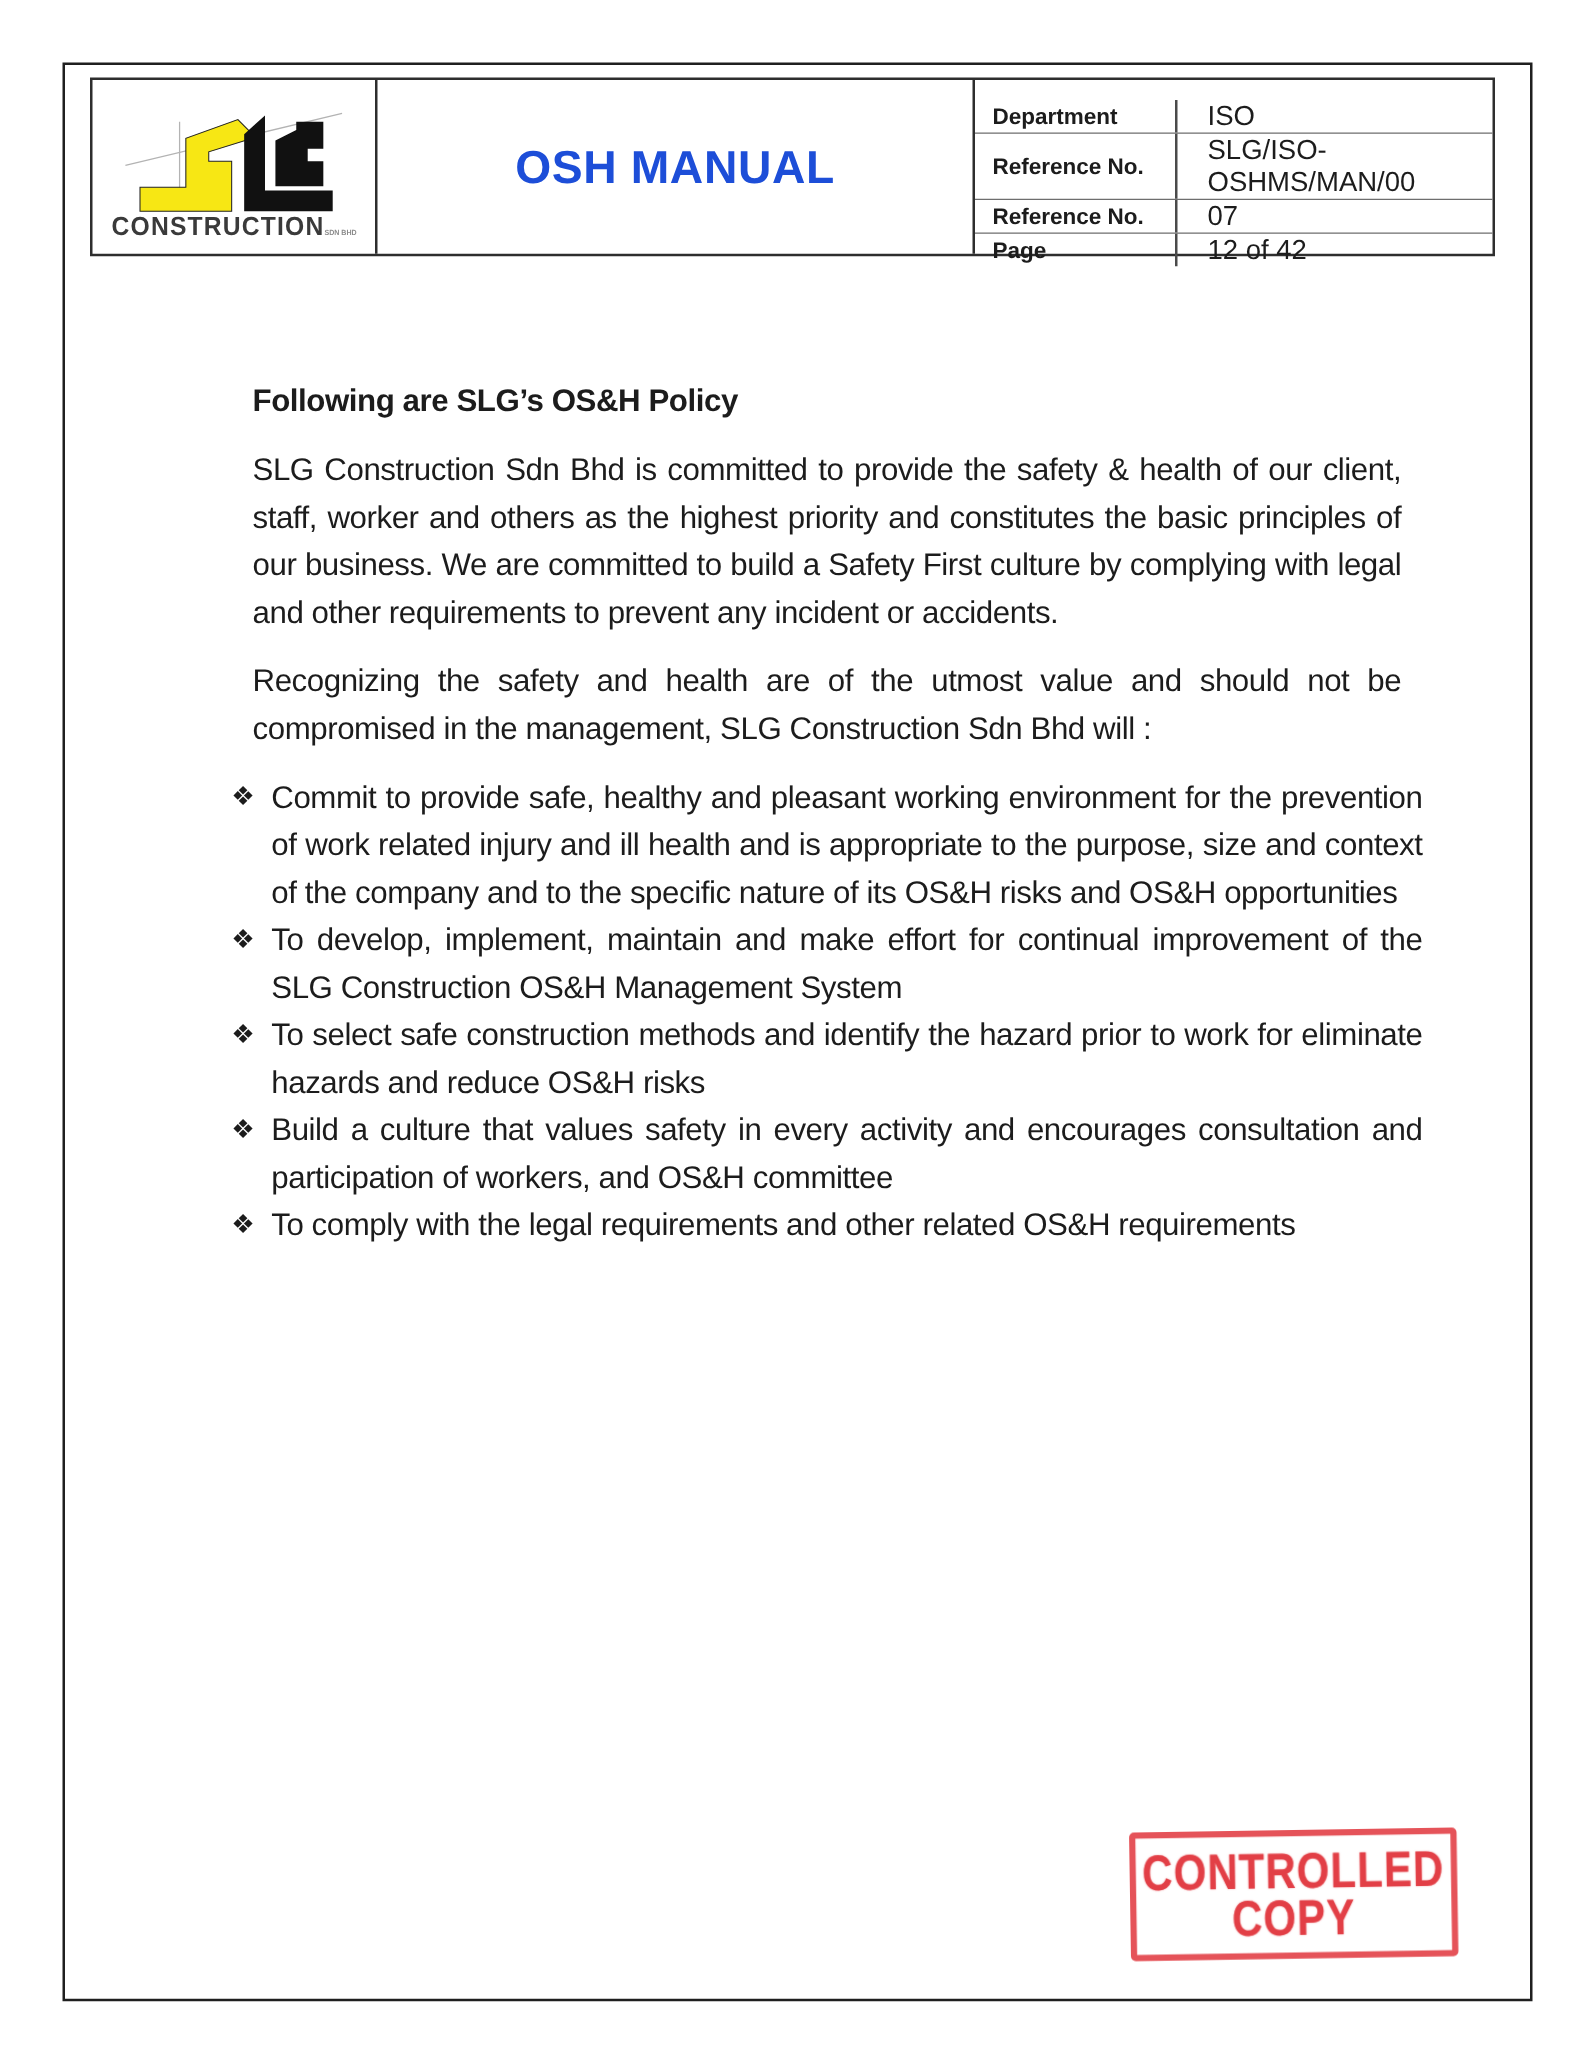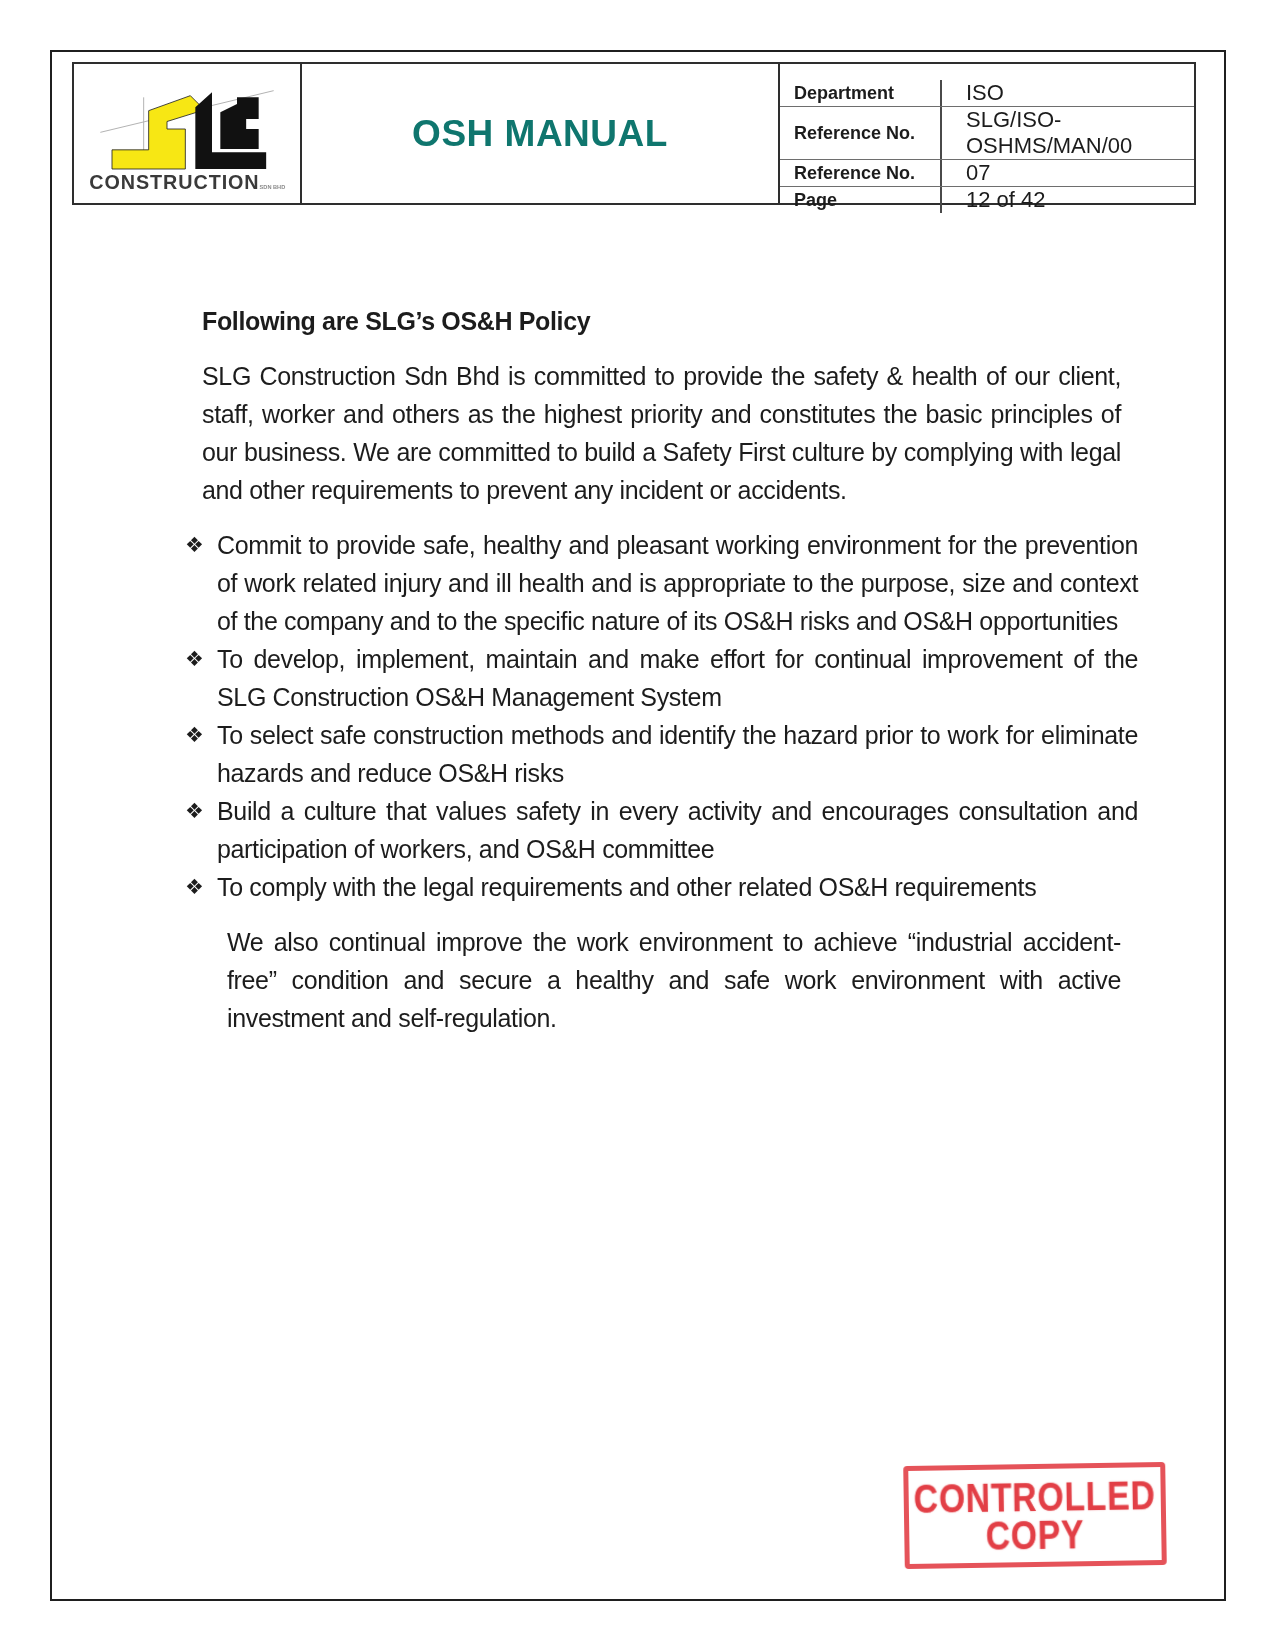--- a/index.html
+++ b/index.html
@@ -24,21 +24,21 @@
   }
   .logo-name{
     font-weight:bold;font-size:21px;letter-spacing:1px;color:#3a3a3a;
     transform:scaleX(0.94);white-space:nowrap;line-height:1;margin-top:-8px;
   }
   .logo-suffix{font-size:6px;color:#8a8a8a;vertical-align:baseline;letter-spacing:0;}
   .title-cell{
     flex:1;display:flex;align-items:center;justify-content:center;
     border-right:2px solid #2e2e2e;box-sizing:border-box;
   }
-  .doc-title{font-size:37px;font-weight:bold;letter-spacing:0.5px;color:#0f766e;}
+  .doc-title{font-size:37px;font-weight:bold;letter-spacing:0.5px;color:#1d4ed8;}
   .meta-cell{width:414px;flex:none;display:flex;flex-direction:column;box-sizing:border-box;margin-top:16px;}
   .meta-row{
     flex:1;display:flex;align-items:center;border-bottom:1.5px solid #6e6e6e;box-sizing:border-box;
   }
   .meta-row:last-child{border-bottom:none;}
   .meta-label{
     width:162px;flex:none;font-weight:bold;font-size:18px;padding-left:14px;
     border-right:2px solid #4a4a4a;align-self:stretch;display:flex;align-items:center;
     box-sizing:border-box;
   }
@@ -110,20 +110,21 @@
       <div class="meta-row">
         <span class="meta-label">Page</span>
         <span class="meta-value">12 of 42</span>
       </div>
     </div>
   </div>
 
   <div class="content">
     <p class="heading">Following are SLG’s OS&amp;H Policy</p>
     <p class="para-1">SLG Construction Sdn Bhd is committed to provide the safety &amp; health of our client, staff, worker and others as the highest priority and constitutes the basic principles of our business. We are committed to build a Safety First culture by complying with legal and other requirements to prevent any incident or accidents.</p>
+    <p class="para-2">Recognizing the safety and health are of the utmost value and should not be compromised in the management, SLG Construction Sdn Bhd will :</p>
 
     <ul class="policy-list">
       <li class="policy-item">
         <span class="bullet">❖</span>
         <span class="bullet-text">Commit to provide safe, healthy and pleasant working environment for the prevention of work related injury and ill health and is appropriate to the purpose, size and context of the company and to the specific nature of its OS&amp;H risks and OS&amp;H opportunities</span>
       </li>
       <li class="policy-item">
         <span class="bullet">❖</span>
         <span class="bullet-text">To develop, implement, maintain and make effort for continual improvement of the SLG Construction OS&amp;H Management System</span>
       </li>
@@ -134,21 +135,20 @@
       <li class="policy-item">
         <span class="bullet">❖</span>
         <span class="bullet-text">Build a culture that values safety in every activity and encourages consultation and participation of workers, and OS&amp;H committee</span>
       </li>
       <li class="policy-item">
         <span class="bullet">❖</span>
         <span class="bullet-text">To comply with the legal requirements and other related OS&amp;H requirements</span>
       </li>
     </ul>
 
-    <p class="para-3">We also continual improve the work environment to achieve “industrial accident-free” condition and secure a healthy and safe work environment with active investment and self-regulation.</p>
   </div>
 
   <div class="stamp">
     <span class="stamp-line">CONTROLLED</span>
     <span class="stamp-line">COPY</span>
   </div>
 
 </div>
 
 </body></html>

